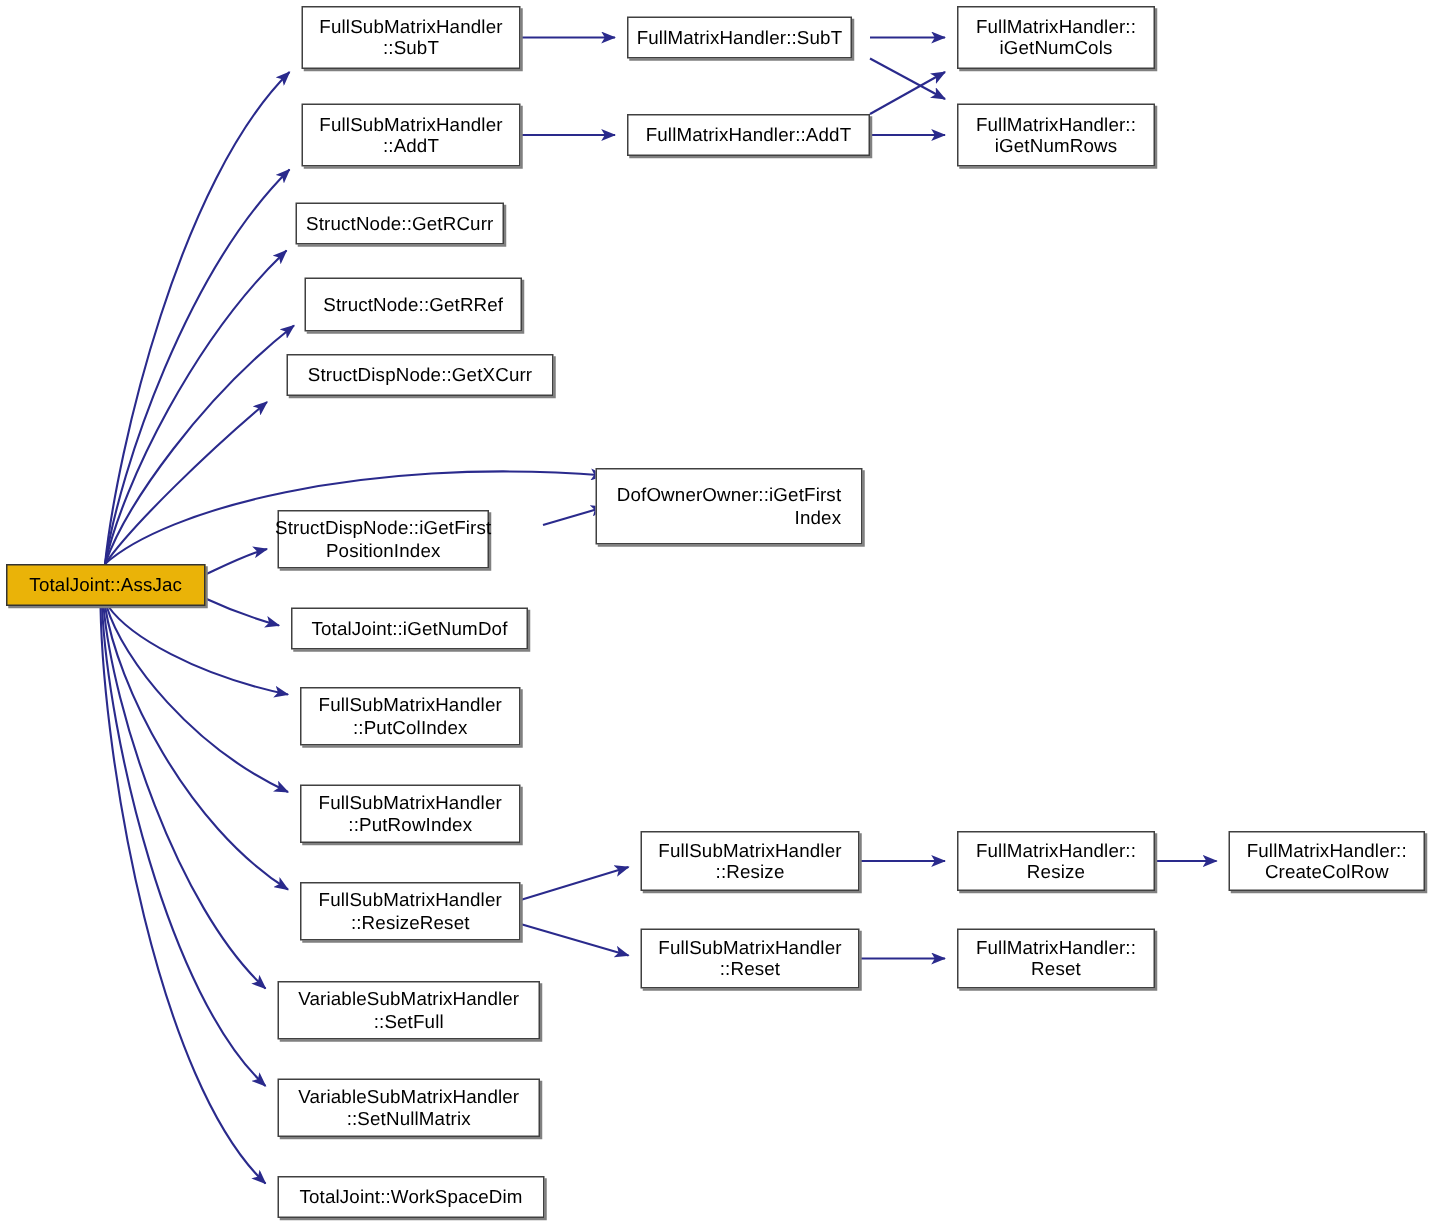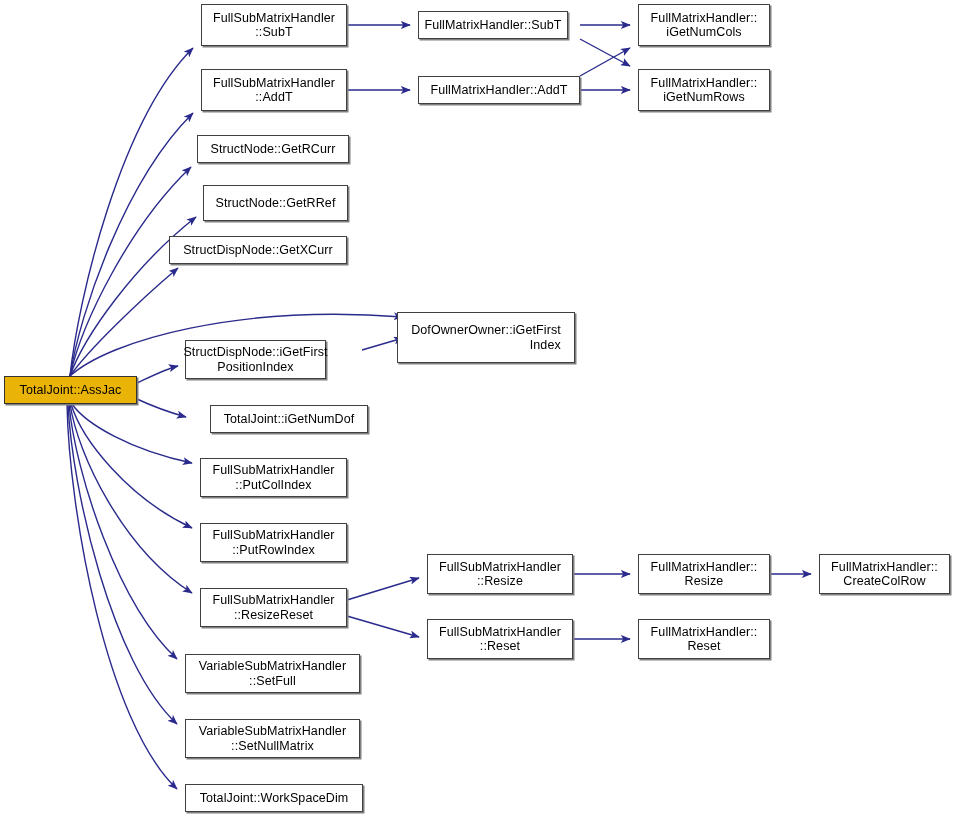--- a/index.html
+++ b/index.html
@@ -86,26 +86,26 @@
         <path d="M 573,639 L 630,639" fill="none" stroke="#2a2a8c" stroke-width="1.4" marker-end="url(#arrowhead)"></path>
         <path d="M 770,574 L 811,574" fill="none" stroke="#2a2a8c" stroke-width="1.4" marker-end="url(#arrowhead)"></path>
       </g>
   </svg>
   <div id="node-layer">
       <div class="node root" style="left: 4px; top: 376px; width: 133px; height: 28px;">TotalJoint::AssJac</div>
       <div class="node" style="left: 201px; top: 4px; width: 146px; height: 42px;">FullSubMatrixHandler
 ::SubT</div>
       <div class="node" style="left: 201px; top: 69px; width: 146px; height: 42px;">FullSubMatrixHandler
 ::AddT</div>
-      <div class="node" style="left: 197px; top: 135px; width: 152px; height: 28px;">StructNode::GetRCurr</div>
+      <div class="node" style="left: 197px; top: 135px; width: 139px; height: 28px;">StructNode::GetRCurr</div>
       <div class="node" style="left: 203px; top: 185px; width: 145px; height: 36px;">StructNode::GetRRef</div>
-      <div class="node" style="left: 169px; top: 236px; width: 178px; height: 28px; text-align: right;">StructDispNode::GetXCurr</div>
+      <div class="node" style="left: 191px; top: 236px; width: 178px; height: 28px; text-align: right;">StructDispNode::GetXCurr</div>
       <div class="node" style="left: 185px; top: 340px; width: 141px; height: 39px;">StructDispNode::iGetFirst
 PositionIndex</div>
-      <div class="node" style="left: 194px; top: 405px; width: 158px; height: 28px; margin-left: 16px;">TotalJoint::iGetNumDof</div>
+      <div class="node" style="left: 194px; top: 405px; width: 158px; height: 28px;">TotalJoint::iGetNumDof</div>
       <div class="node" style="left: 200px; top: 458px; width: 147px; height: 39px;">FullSubMatrixHandler
 ::PutColIndex</div>
       <div class="node" style="left: 200px; top: 523px; width: 147px; height: 39px;">FullSubMatrixHandler
 ::PutRowIndex</div>
       <div class="node" style="left: 200px; top: 588px; width: 147px; height: 39px;">FullSubMatrixHandler
 ::ResizeReset</div>
       <div class="node" style="left: 185px; top: 654px; width: 175px; height: 39px;">VariableSubMatrixHandler
 ::SetFull</div>
       <div class="node" style="left: 185px; top: 719px; width: 175px; height: 39px;">VariableSubMatrixHandler
 ::SetNullMatrix</div>

